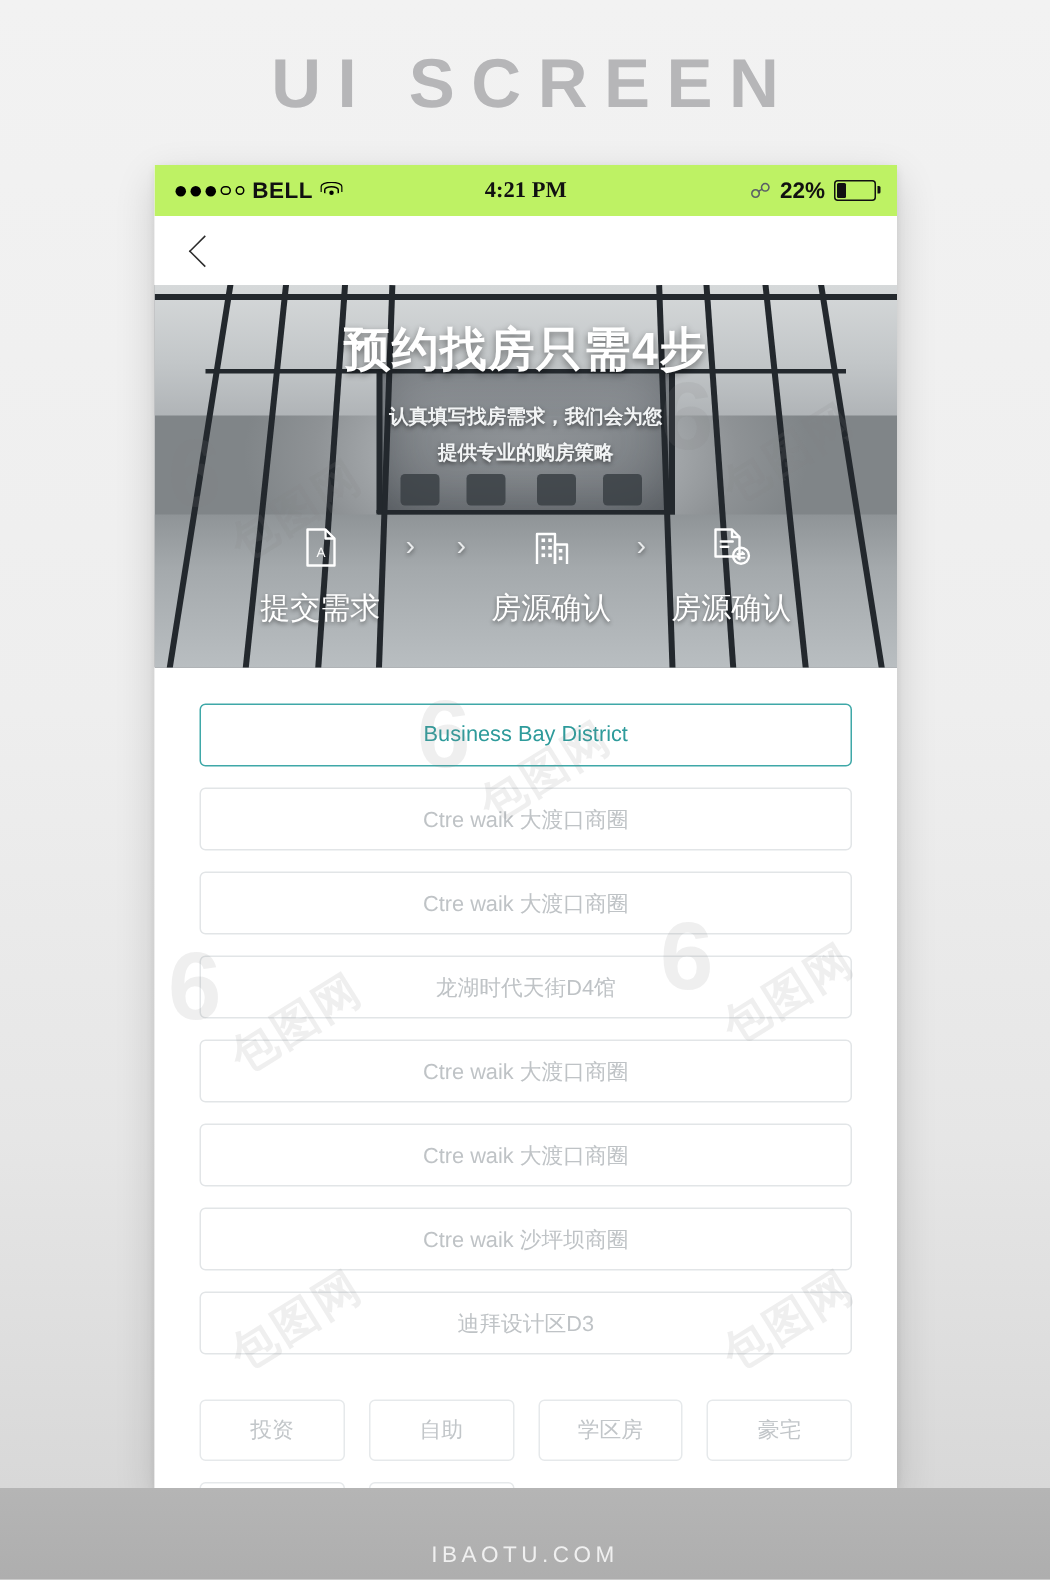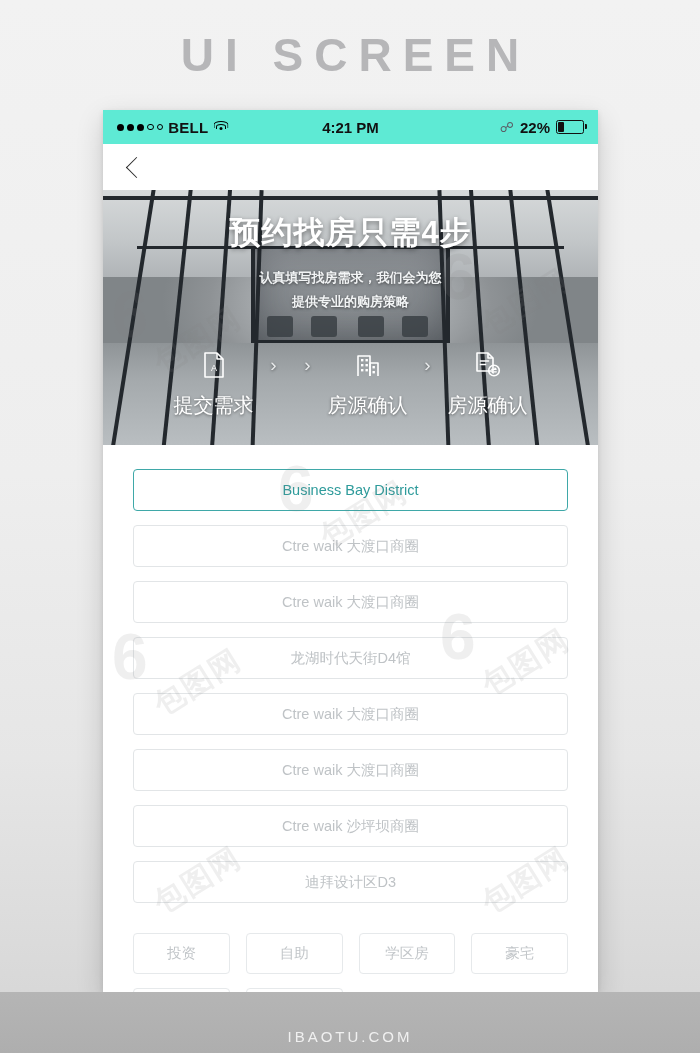--- a/index.html
+++ b/index.html
@@ -21,34 +21,34 @@
   
   .phone{
     position:absolute;left:103px;top:110px;width:495px;height:882px;
     background:#ffffff;overflow:hidden;
     box-shadow:0 10px 26px rgba(0,0,0,.16), 0 2px 6px rgba(0,0,0,.10);
   }
 
   
   .statusbar{
     height:34px;display:flex;align-items:center;
-    padding:0 14px 0 14px;background:#5eead4;color:#111;
+    padding:0 14px 0 14px;background:#bef264;color:#111;
     font-size:15px;font-weight:bold;position:relative;
   }
   .sb-left{display:flex;align-items:center;gap:5px;}
   .dots{display:flex;align-items:center;gap:3px;}
   .dot{width:7px;height:7px;border-radius:50%;background:#000;}
   .dot.hollow{background:transparent;border:1.2px solid #000;width:4.6px;height:4.6px;}
   .carrier{font-size:15px;letter-spacing:.3px;}
   .wifi{position:relative;width:15px;height:12px;}
   .wifi i{position:absolute;left:50%;transform:translateX(-50%);border:1.6px solid #000;border-bottom:none;border-radius:50% 50% 0 0;}
   .wifi i:nth-child(1){width:13px;height:6px;top:0;}
   .wifi i:nth-child(2){width:8px;height:4px;top:3px;}
   .wifi i:nth-child(3){width:3px;height:3px;top:6px;background:#000;border:none;border-radius:50%;}
-  .sb-center{position:absolute;left:0;right:0;text-align:center;font-size:15px;font-weight:bold;}
+  .sb-center{position:absolute;left:0;right:0;text-align:center;font-size:15px;font-weight:bold;font-family:Liberation Serif, serif;}
   .sb-right{margin-left:auto;display:flex;align-items:center;gap:6px;z-index:2;}
   .bt{font-size:14px;color:#5a5f66;line-height:1;}
   .pct{font-size:15px;}
   .batt{width:26px;height:12px;border:1.4px solid #111;border-radius:2.5px;position:relative;}
   .batt::after{content:"";position:absolute;right:-4px;top:3px;width:2px;height:5px;background:#111;border-radius:0 1px 1px 0;}
   .batt i{position:absolute;left:1px;top:1px;bottom:1px;width:22%;background:#111;border-radius:1px;}
 
   
   .navbar{height:46px;background:#fff;display:flex;align-items:center;padding-left:26px;}
   .back-chev{width:14px;height:14px;border-left:1.6px solid #2b2b2b;border-bottom:1.6px solid #2b2b2b;transform:rotate(45deg);cursor:pointer;}

